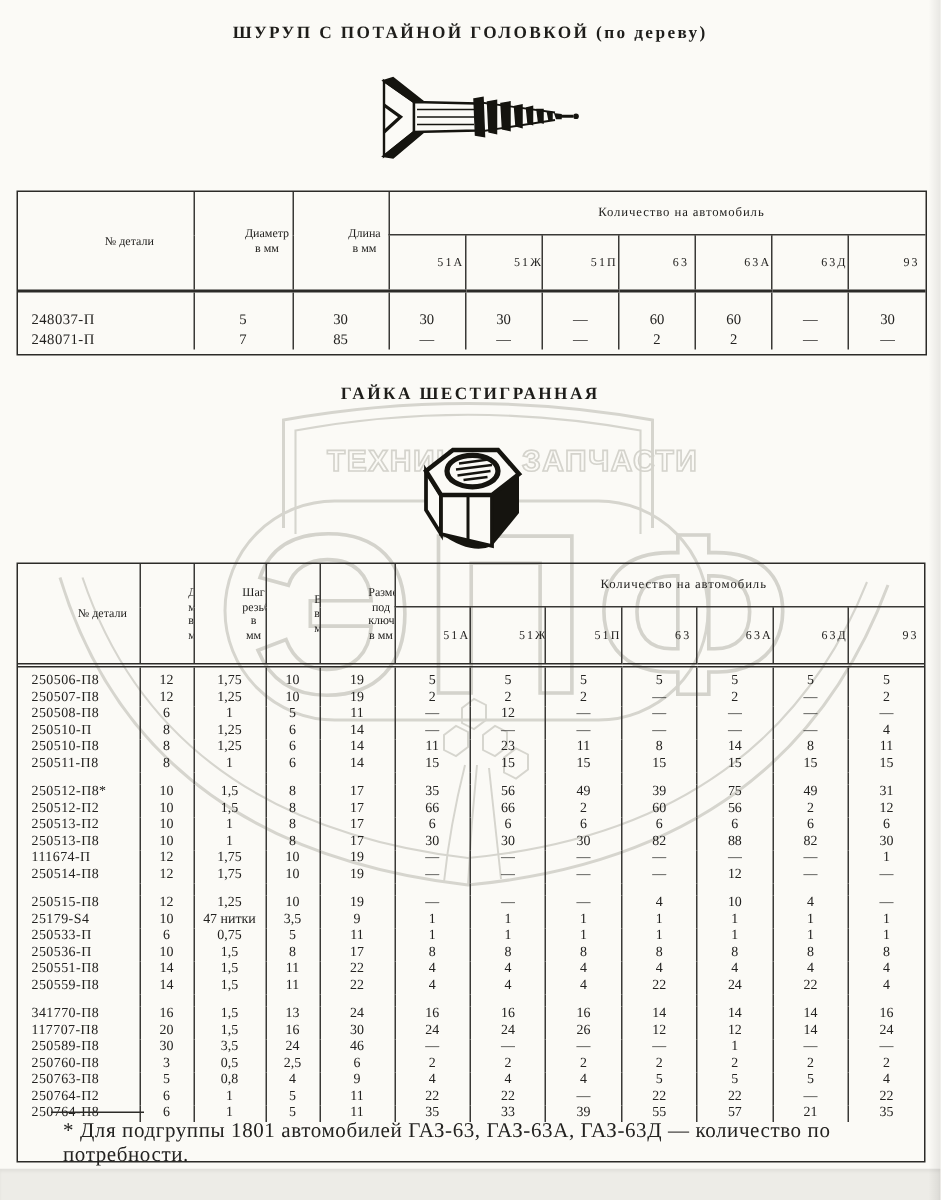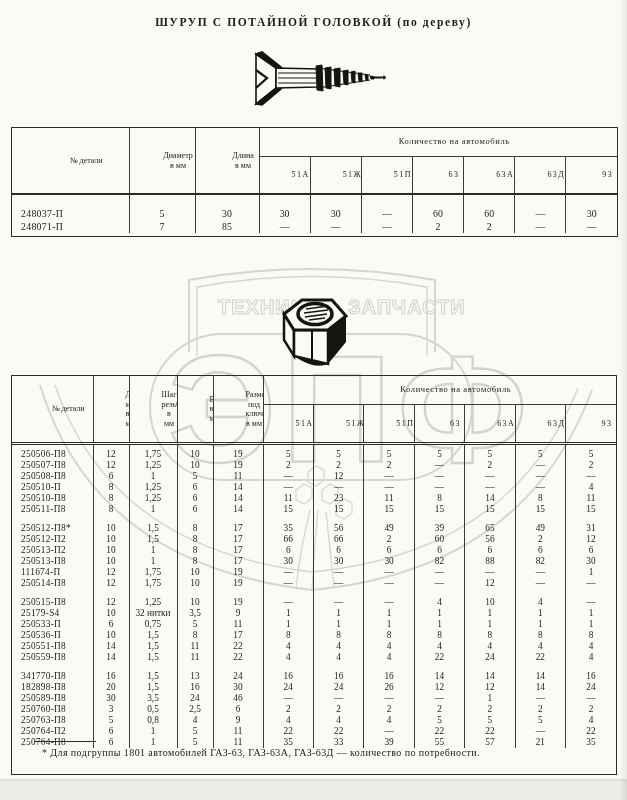--- a/index.html
+++ b/index.html
@@ -62,21 +62,21 @@
   #nut-table thead th.rowhead{height:66px;}
   #nut-table tbody td{height:11px;line-height:11px;font-size:9.3px;}
   #nut-table tbody tr.gap td{height:8px;}
   #nut-table tbody tr:first-child td{padding-top:4px;}
   td.part{text-align:left;padding-left:9px;letter-spacing:0.3px;white-space:nowrap;}
 
   .footnote-area{position:absolute;left:0;bottom:0;width:100%;height:34px;}
   .footnote-rule{position:absolute;left:22px;top:1px;width:62px;border-top:1px solid #2c2b28;}
   .footnote-text{
     position:absolute;left:30px;top:7px;width:560px;
-    font-size:10px;letter-spacing:0.4px;color:#232220;
+    font-size:14px;letter-spacing:0.4px;color:#232220;
   }
 </style>
 </head>
 <body>
 
 <div class="page">
 
   <svg class="wm" width="627" height="800" viewBox="0 0 627 800">
     <g stroke="#d6d5ce" fill="none" stroke-width="2">
 
@@ -189,20 +189,21 @@
               <td class="vline">—</td>
               <td class="vline">2</td>
               <td class="vline">2</td>
               <td class="vline">—</td>
               <td class="vline">—</td>
             </tr>
           </tbody>
       </table>
     </div>
 
+    <div class="doc-title" id="title-nut">ГАЙКА ШЕСТИГРАННАЯ</div>
 
     <svg class="illu" id="nut-illu" width="78" height="78" viewBox="0 0 78 78">
 
       <polygon points="52,38 70,24 70,50 52,72" fill="#15140f"></polygon>
       <path d="M18,64 Q38,78 52,72 L52,60 L18,56 Z" fill="#15140f"></path>
 
       <polygon points="8,22 18,38 18,64 8,48" fill="#fbfaf6" stroke="#15140f" stroke-width="2.5"></polygon>
       <polygon points="18,38 52,38 52,72 18,64" fill="#fbfaf6" stroke="#15140f" stroke-width="2.5"></polygon>
       <line x1="36" y1="39" x2="36" y2="70" stroke="#15140f" stroke-width="2"></line>
 
@@ -355,21 +356,21 @@
             <tr>
               <td class="part">250512-П8*</td>
               <td class="vline">10</td>
               <td class="vline">1,5</td>
               <td class="vline">8</td>
               <td class="vline">17</td>
               <td class="vline">35</td>
               <td class="vline">56</td>
               <td class="vline">49</td>
               <td class="vline">39</td>
-              <td class="vline">65</td>
+              <td class="vline">75</td>
               <td class="vline">49</td>
               <td class="vline">31</td>
             </tr>
             <tr>
               <td class="part">250512-П2</td>
               <td class="vline">10</td>
               <td class="vline">1,5</td>
               <td class="vline">8</td>
               <td class="vline">17</td>
               <td class="vline">66</td>
@@ -460,21 +461,21 @@
               <td class="vline">—</td>
               <td class="vline">—</td>
               <td class="vline">4</td>
               <td class="vline">10</td>
               <td class="vline">4</td>
               <td class="vline">—</td>
             </tr>
             <tr>
               <td class="part">25179-S4</td>
               <td class="vline">10</td>
-              <td class="vline">32 нитки</td>
+              <td class="vline">47 нитки</td>
               <td class="vline">3,5</td>
               <td class="vline">9</td>
               <td class="vline">1</td>
               <td class="vline">1</td>
               <td class="vline">1</td>
               <td class="vline">1</td>
               <td class="vline">1</td>
               <td class="vline">1</td>
               <td class="vline">1</td>
             </tr>
@@ -556,21 +557,21 @@
               <td class="vline">24</td>
               <td class="vline">16</td>
               <td class="vline">16</td>
               <td class="vline">16</td>
               <td class="vline">14</td>
               <td class="vline">14</td>
               <td class="vline">14</td>
               <td class="vline">16</td>
             </tr>
             <tr>
-              <td class="part">182898-П8</td>
+              <td class="part">117707-П8</td>
               <td class="vline">20</td>
               <td class="vline">1,5</td>
               <td class="vline">16</td>
               <td class="vline">30</td>
               <td class="vline">24</td>
               <td class="vline">24</td>
               <td class="vline">26</td>
               <td class="vline">12</td>
               <td class="vline">12</td>
               <td class="vline">14</td>

